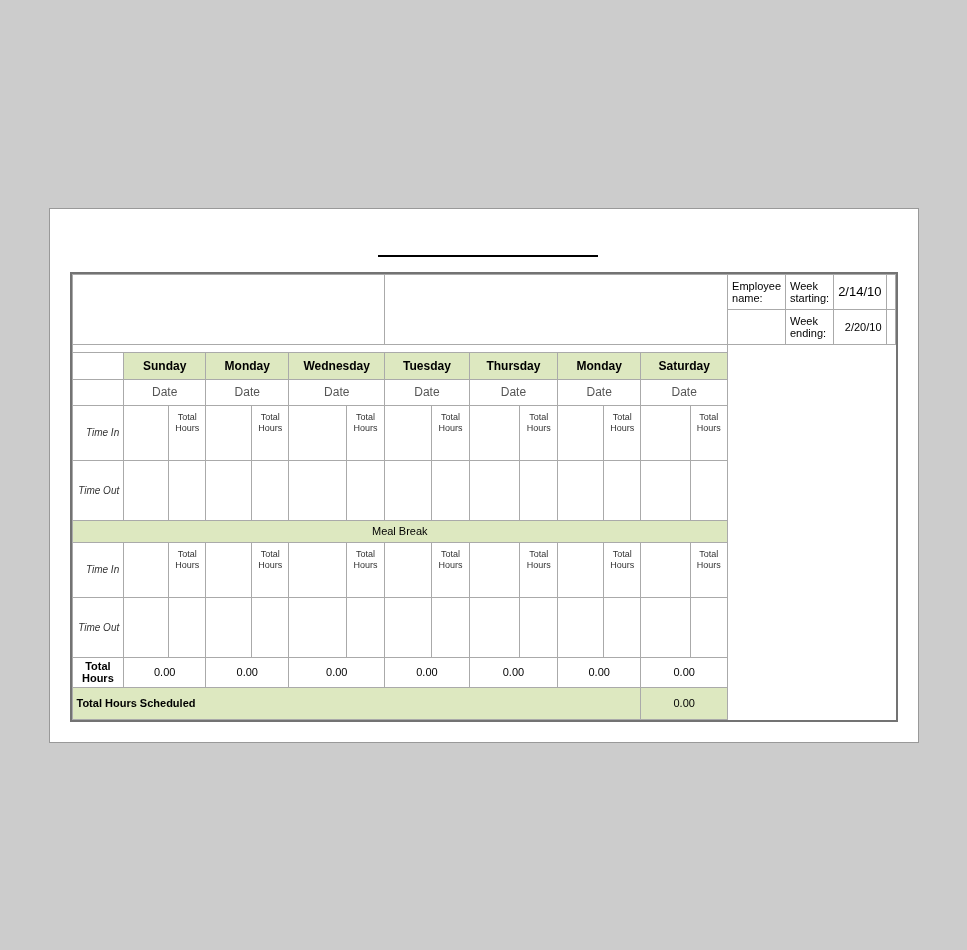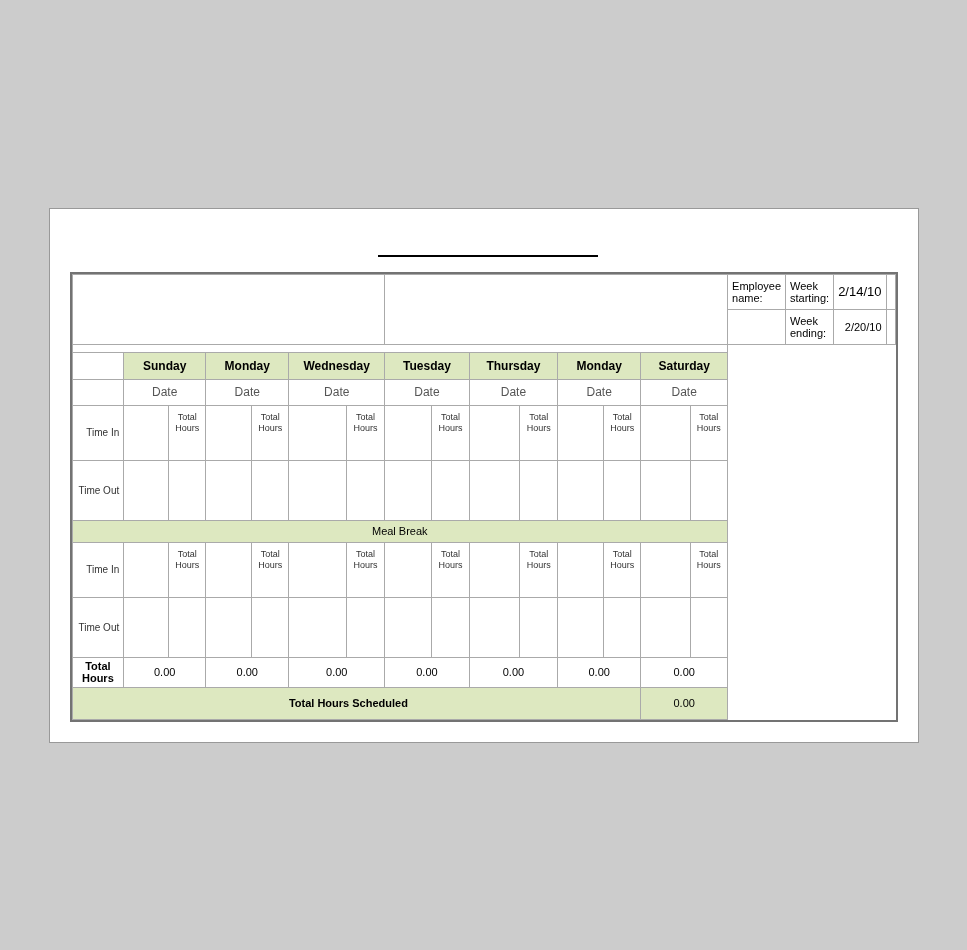--- a/index.html
+++ b/index.html
@@ -59,20 +59,21 @@
       font-size: 12px;
       color: #333;
       height: 26px;
     }
     .time-label {
       font-size: 10px;
       color: #333;
       text-align: right;
       padding-right: 4px;
       vertical-align: middle;
+      font-style: italic;
     }
     .total-hours-cell {
       font-size: 9px;
       color: #333;
       text-align: center;
       vertical-align: top;
       padding-top: 6px;
       line-height: 1.3;
     }
     .time-entry-cell {
@@ -89,21 +90,21 @@
     .total-hours-value {
       text-align: center;
       font-weight: normal;
     }
     .total-scheduled-row td {
       background-color: #dde8c0;
       font-size: 11px;
       height: 32px;
     }
     .total-scheduled-label {
-      text-align: center;
+      text-align: left;
       font-weight: bold;
       padding-right: 20px;
       margin-top: 28px;
     }
     .total-scheduled-value {
       text-align: center;
       font-weight: normal;
     }
     .time-out-cell {
       height: 60px;

